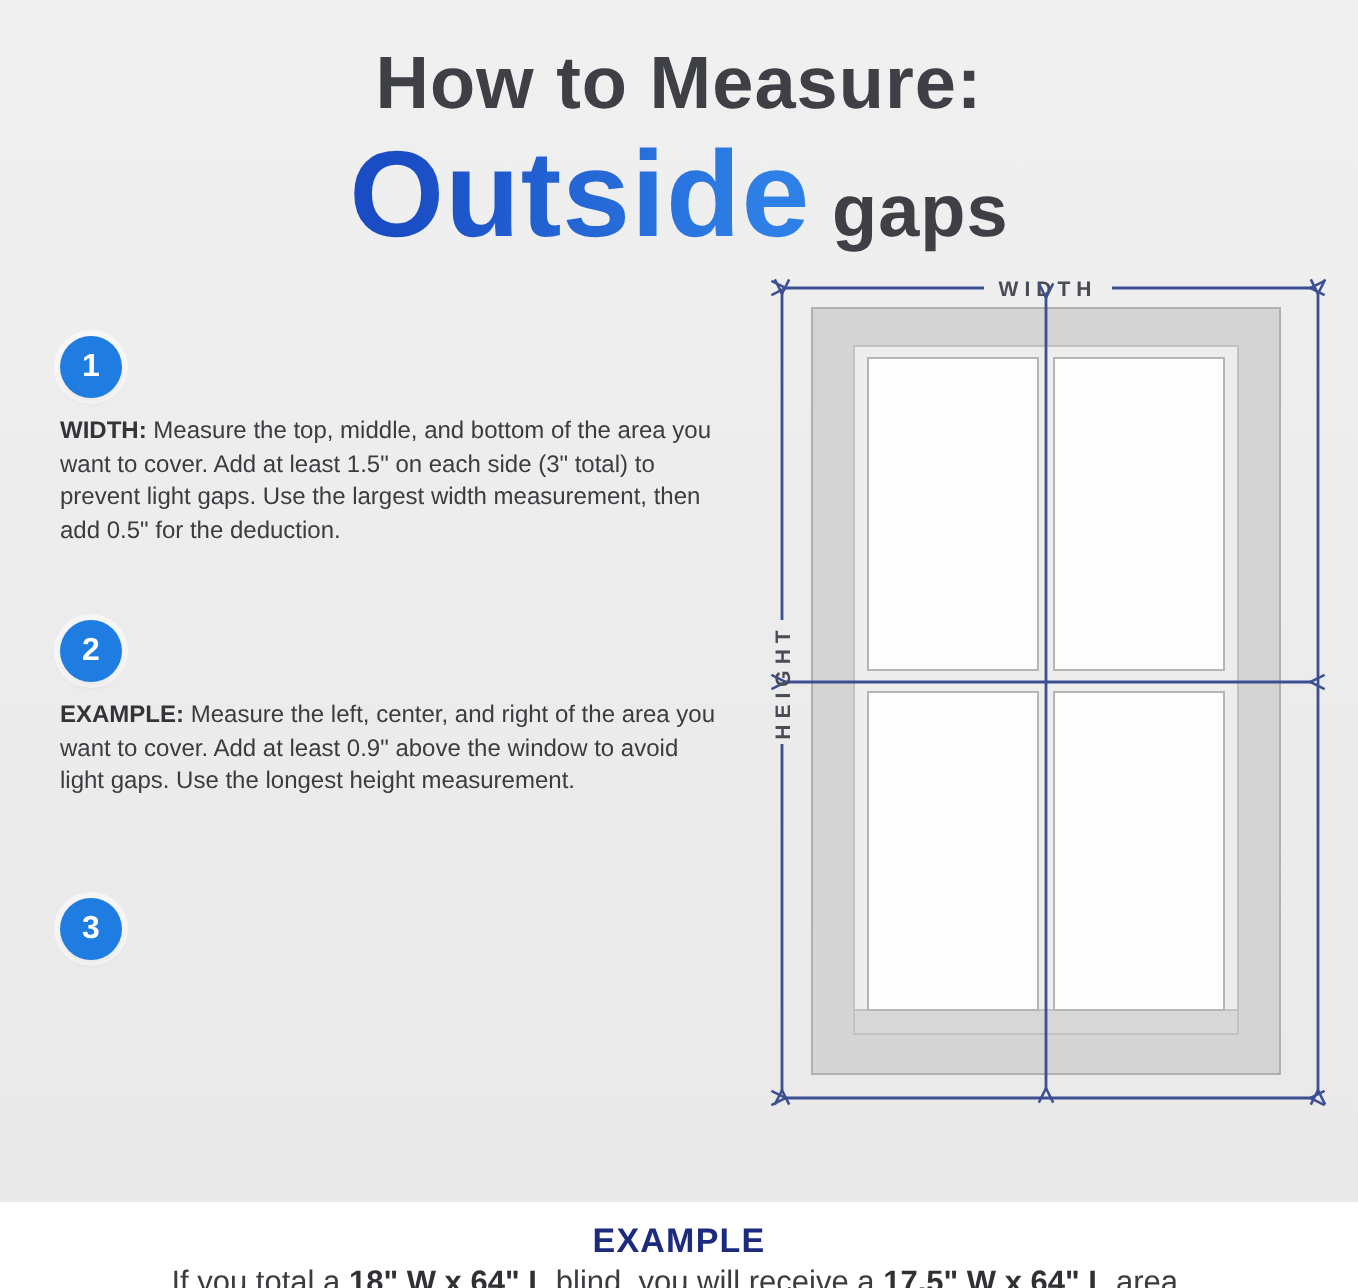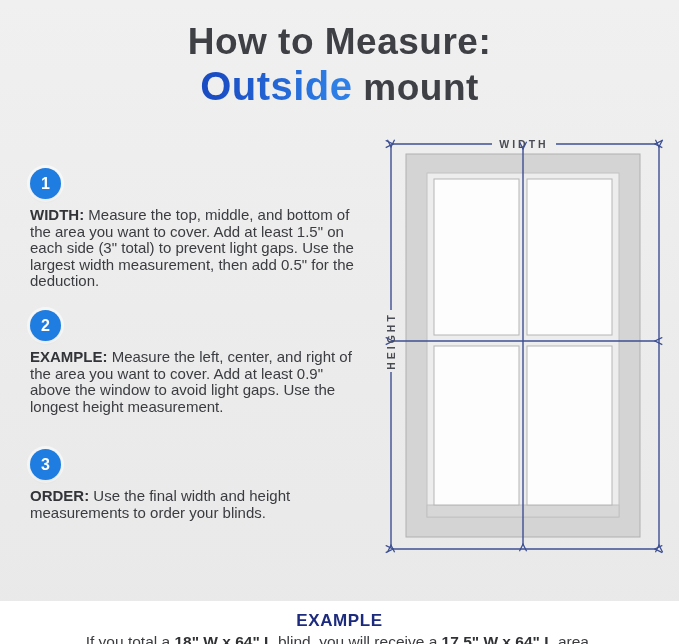--- a/index.html
+++ b/index.html
@@ -4,33 +4,33 @@
 <style>
   html,body{margin:0;padding:0;}
   body{width:679px;height:644px;font-family:"Liberation Sans",sans-serif;}
   .page{position:relative;width:679px;height:644px;overflow:hidden;
         background:linear-gradient(180deg,#f0f0f0 0%,#ebebeb 60%,#e9e9e9 100%);}
 
   
   .title{position:absolute;top:22px;left:0;width:100%;text-align:center;}
   .title-line1{font-size:37px;font-weight:600;color:var(--title-dark);letter-spacing:.5px;line-height:1.1;}
   .title-line2{margin-top:2px;line-height:1.05;}
-  .title-highlight{font-size:40px;font-weight:700;letter-spacing:.5px;
+  .title-highlight{font-size:61px;font-weight:700;letter-spacing:.5px;
     background:linear-gradient(92deg,var(--outside-from) 10%,var(--outside-to) 90%);
     -webkit-background-clip:text;background-clip:text;color:transparent;
     -webkit-text-fill-color:transparent;}
   .title-suffix{font-size:37px;font-weight:600;color:var(--title-dark);letter-spacing:.5px;}
 
   
   .step{position:absolute;left:30px;width:340px;}
   .step-1{top:168px;} .step-2{top:310px;} .step-3{top:449px;}
   .step-badge{width:31px;height:31px;border-radius:50%;background:var(--accent-blue);
     color:#fff;font-size:16px;font-weight:700;display:flex;align-items:center;justify-content:center;
     box-shadow:0 0 0 3px rgba(255,255,255,.55),0 2px 3px rgba(0,0,0,.12);}
-  .step-text{margin-top:8px;font-size:15px;line-height:16.6px;color:var(--text-dark);width:330px;}
+  .step-text{margin-top:8px;font-size:12px;line-height:16.6px;color:var(--text-dark);width:330px;}
   .step-label{font-weight:700;color:#333438;}
 
   
   .diagram{position:absolute;left:375px;top:125px;width:300px;height:445px;}
   .arrow{stroke:var(--arrow-navy);stroke-width:1.4;fill:none;}
   .ah{stroke:var(--arrow-navy);stroke-width:1.4;fill:none;}
   .dim-label{fill:var(--label-gray);font-family:"Liberation Sans",sans-serif;
     font-size:10.5px;font-weight:600;letter-spacing:3px;}
   .casing{fill:var(--frame-gray);stroke:var(--frame-border);stroke-width:1;}
   .jamb{fill:#ededed;stroke:#c2c2c2;stroke-width:1;}
@@ -43,36 +43,35 @@
   .example-text{margin-top:2px;font-size:15.5px;color:var(--text-dark);}
   .example-text b{color:#303134;}
 </style>
 </head>
 <body>
 
 <div class="page">
 
   <div class="title">
     <div class="title-line1">How to Measure:</div>
-    <div class="title-line2"><span class="title-highlight">Outside</span><span class="title-suffix"> mount</span></div>
+    <div class="title-line2"><span class="title-highlight">Outside</span><span class="title-suffix"> gaps</span></div>
   </div>
 
   <div class="step step-1">
     <div class="step-badge">1</div>
     <div class="step-text"><span class="step-label">WIDTH:</span> <span>Measure the top, middle, and bottom of the area you want to cover. Add at least 1.5" on each side (3" total) to prevent light gaps. Use the largest width measurement, then add 0.5" for the deduction.</span></div>
   </div>
 
   <div class="step step-2">
     <div class="step-badge">2</div>
     <div class="step-text"><span class="step-label">EXAMPLE:</span> <span>Measure the left, center, and right of the area you want to cover. Add at least 0.9" above the window to avoid light gaps. Use the longest height measurement.</span></div>
   </div>
 
   <div class="step step-3">
     <div class="step-badge">3</div>
-    <div class="step-text"><span class="step-label">ORDER:</span> <span>Use the final width and height measurements to order your blinds.</span></div>
   </div>
 
   <svg class="diagram" viewBox="0 0 300 445">
     <defs>
       <marker id="ahe" viewBox="0 0 10 10" refX="2" refY="5" markerWidth="9" markerHeight="9" markerUnits="userSpaceOnUse" orient="auto-start-reverse">
         <path class="ah" d="M9,1 L1,5 L9,9"></path>
       </marker>
     </defs>
 
     <rect class="casing" x="31" y="29" width="234" height="383"></rect>

